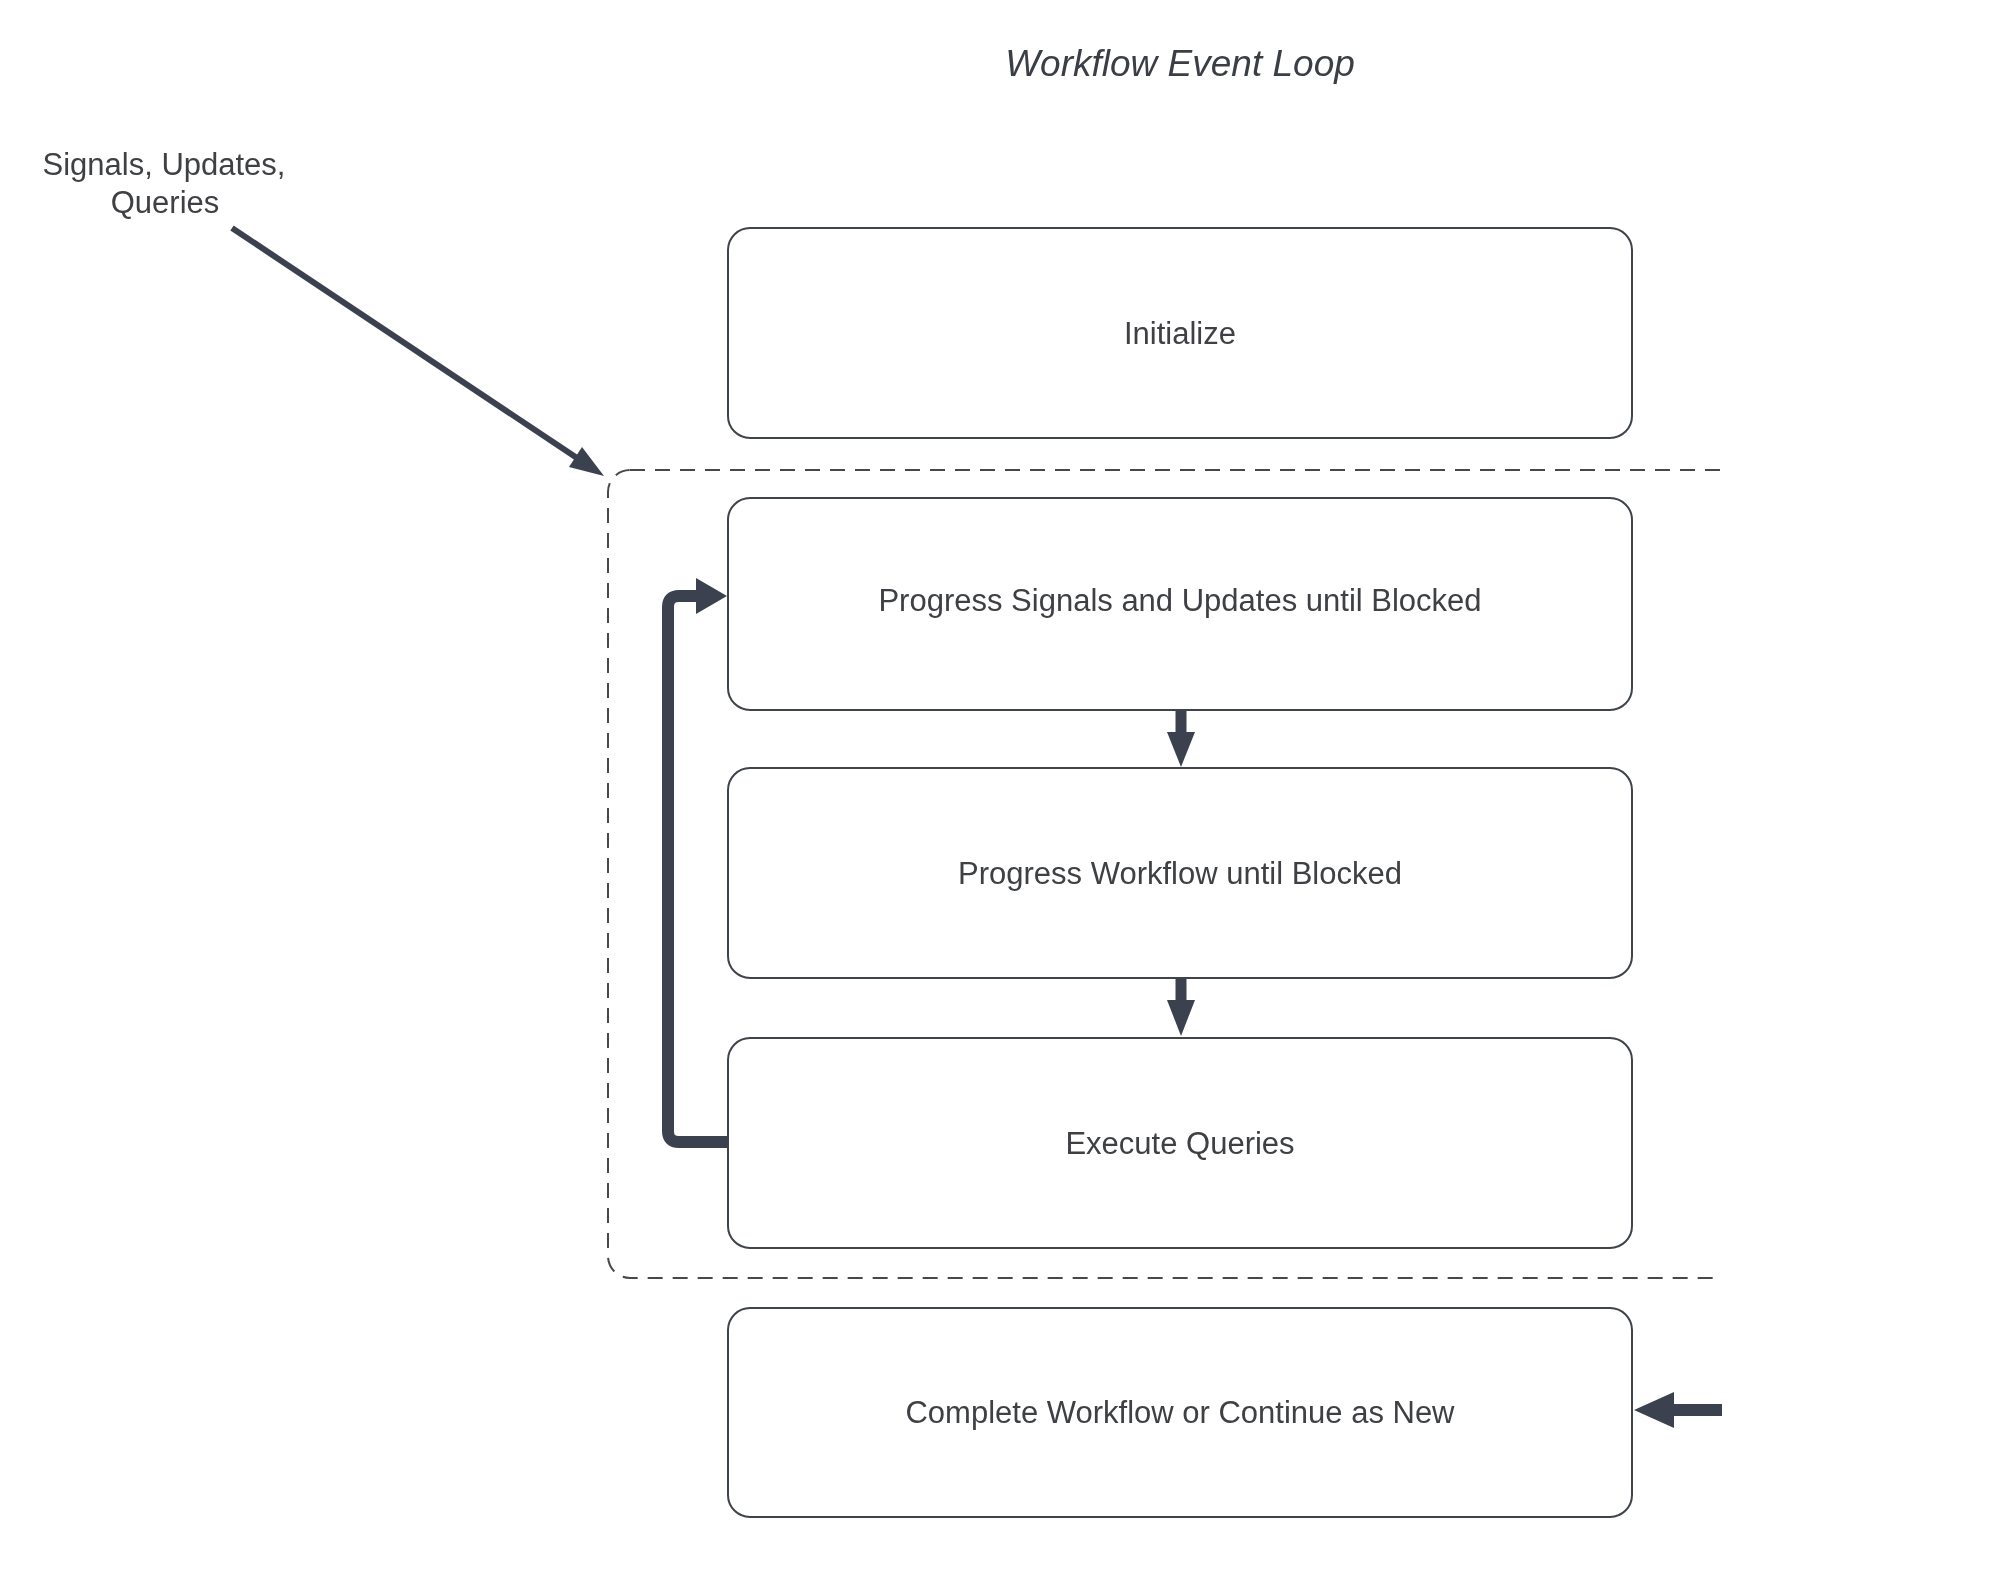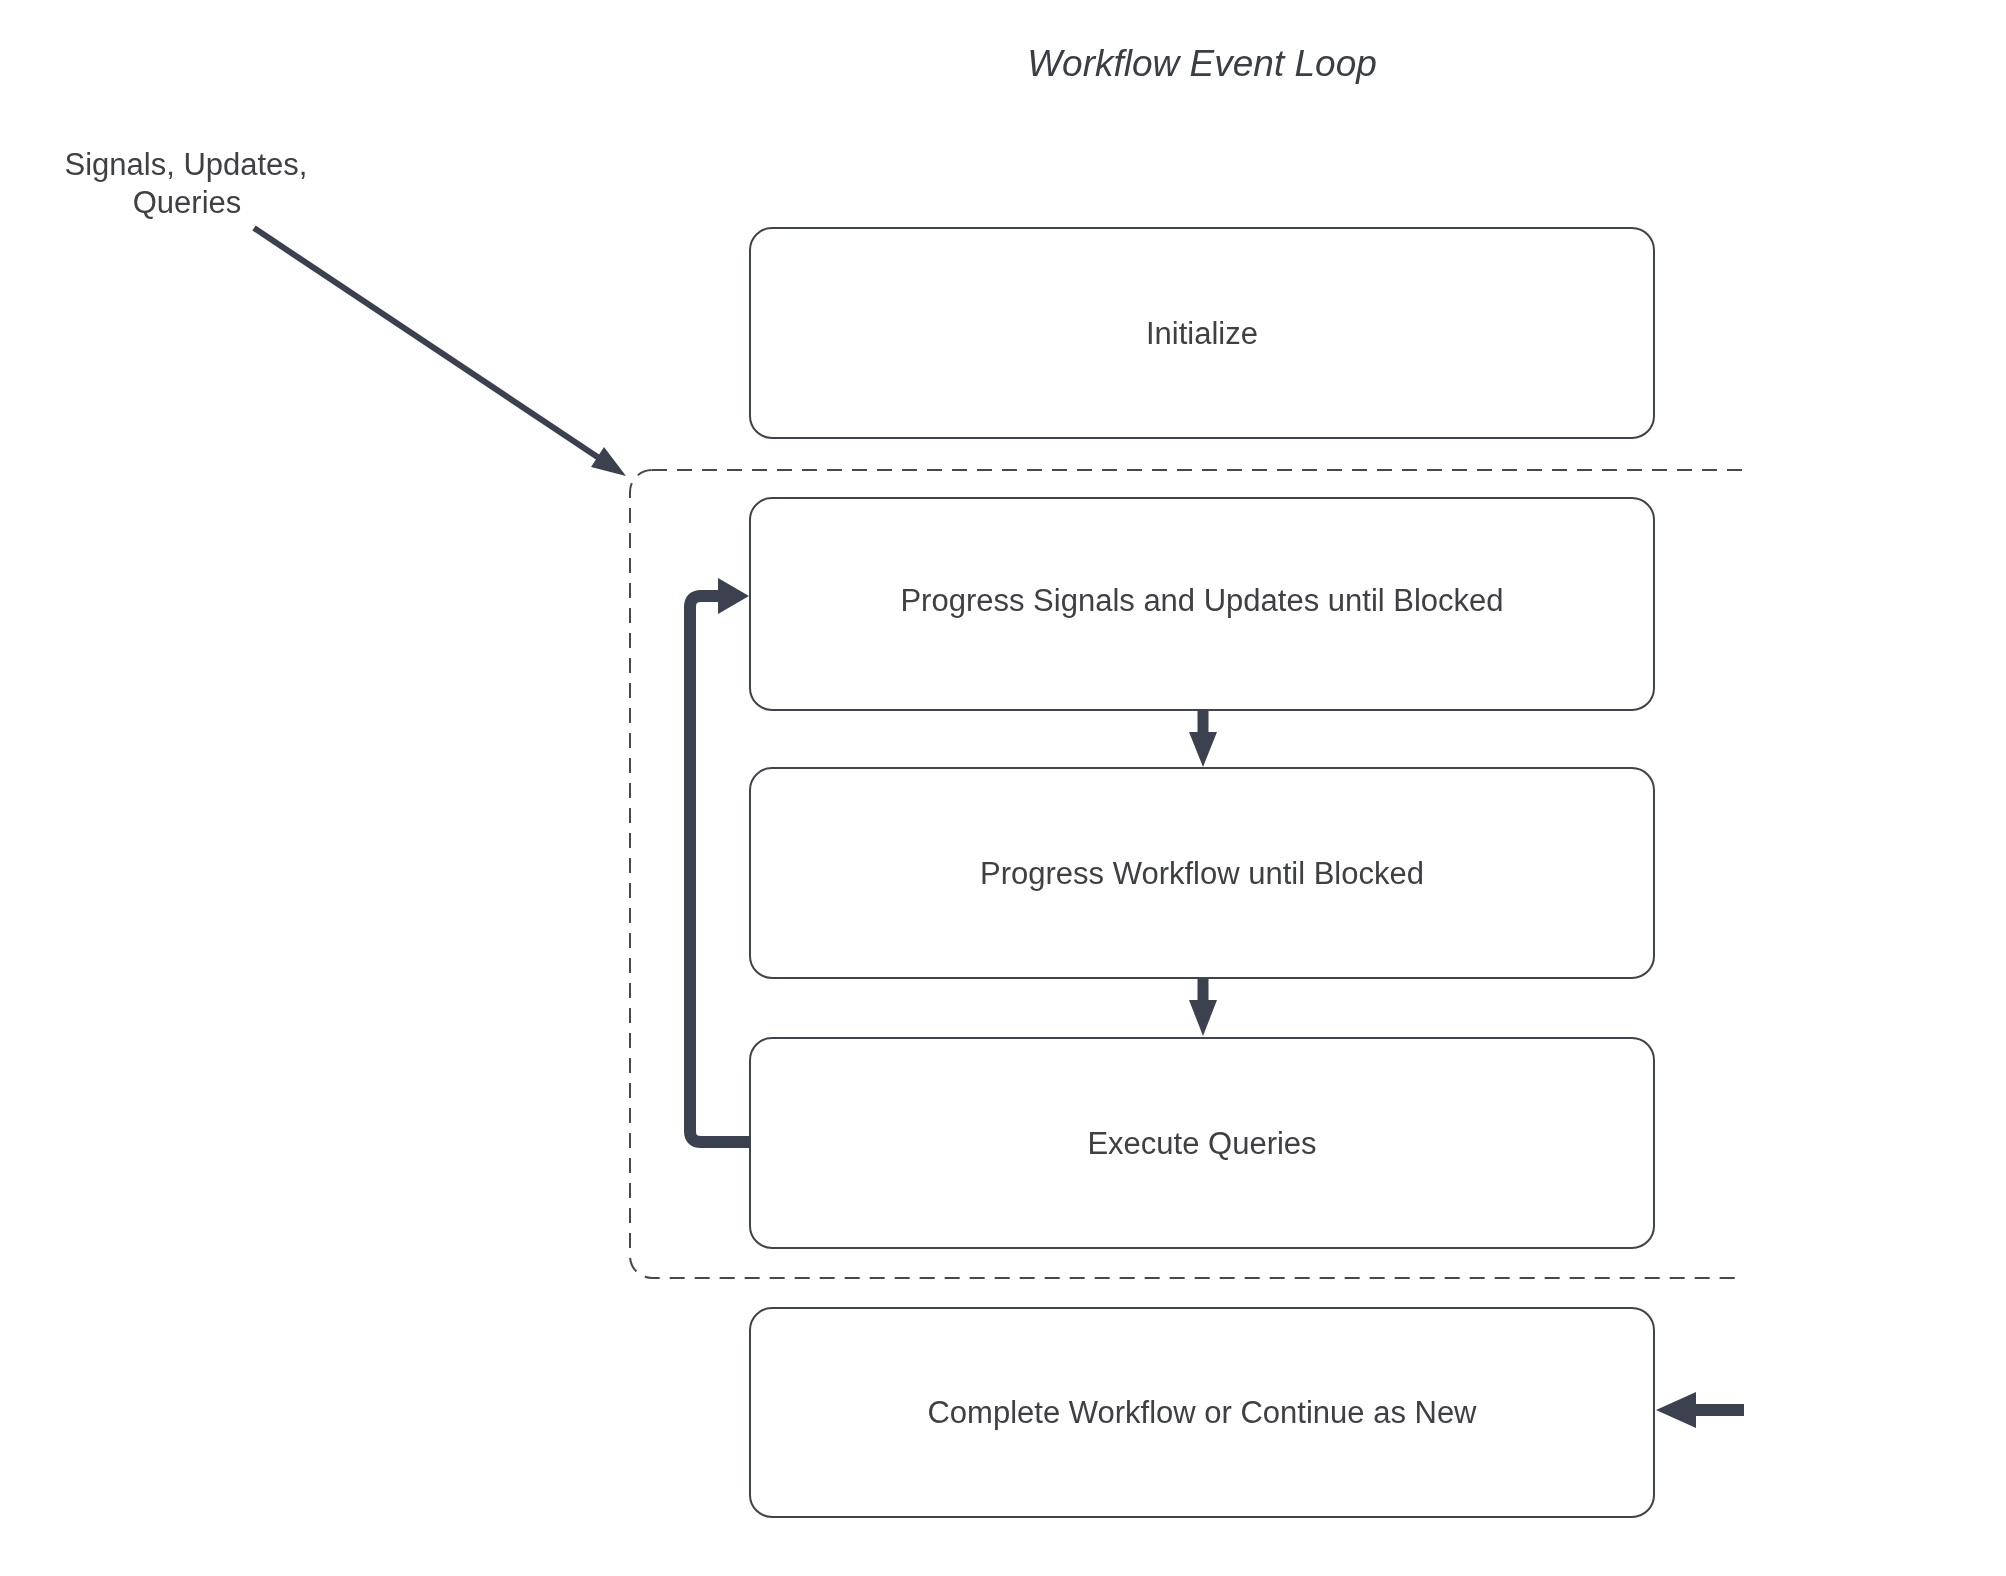--- a/index.html
+++ b/index.html
@@ -7,21 +7,20 @@
     padding: 0;
     background: #ffffff;
   }
   .canvas {
     position: relative;
     width: 1722px;
     height: 1576px;
     background: #ffffff;
     font-family: "Liberation Sans", sans-serif;
     overflow: hidden;
-    margin-left: 22px;
   }
   svg.diagram {
     position: absolute;
     top: 0;
     left: 0;
     display: block;
   }
   .node-box {
     fill: #ffffff;
     stroke: #3f434a;

